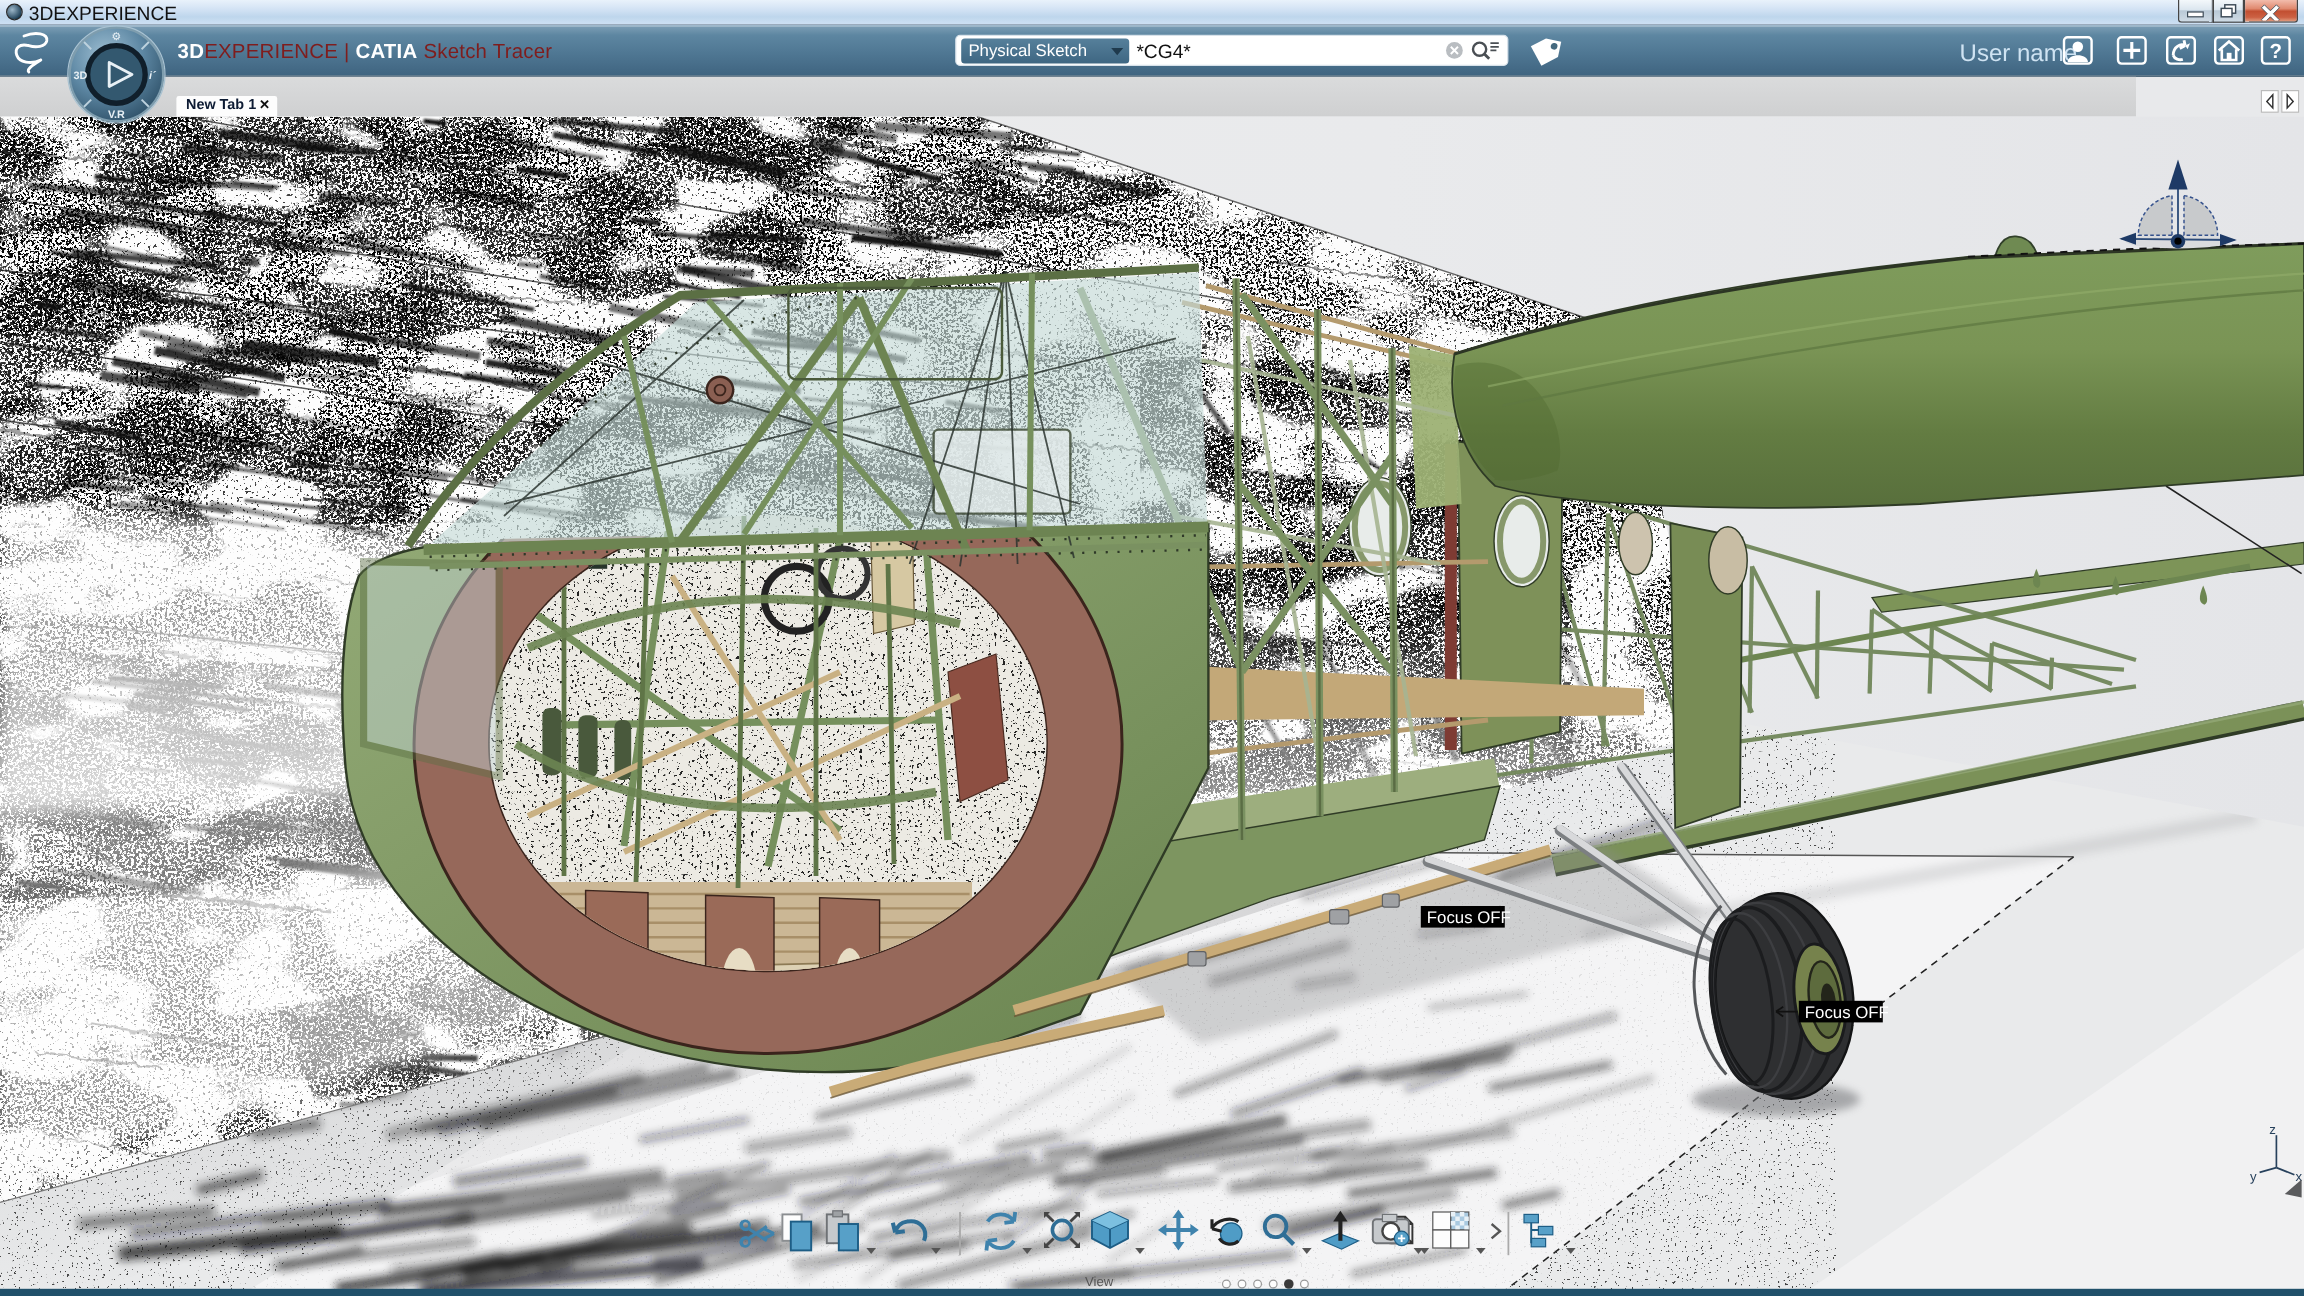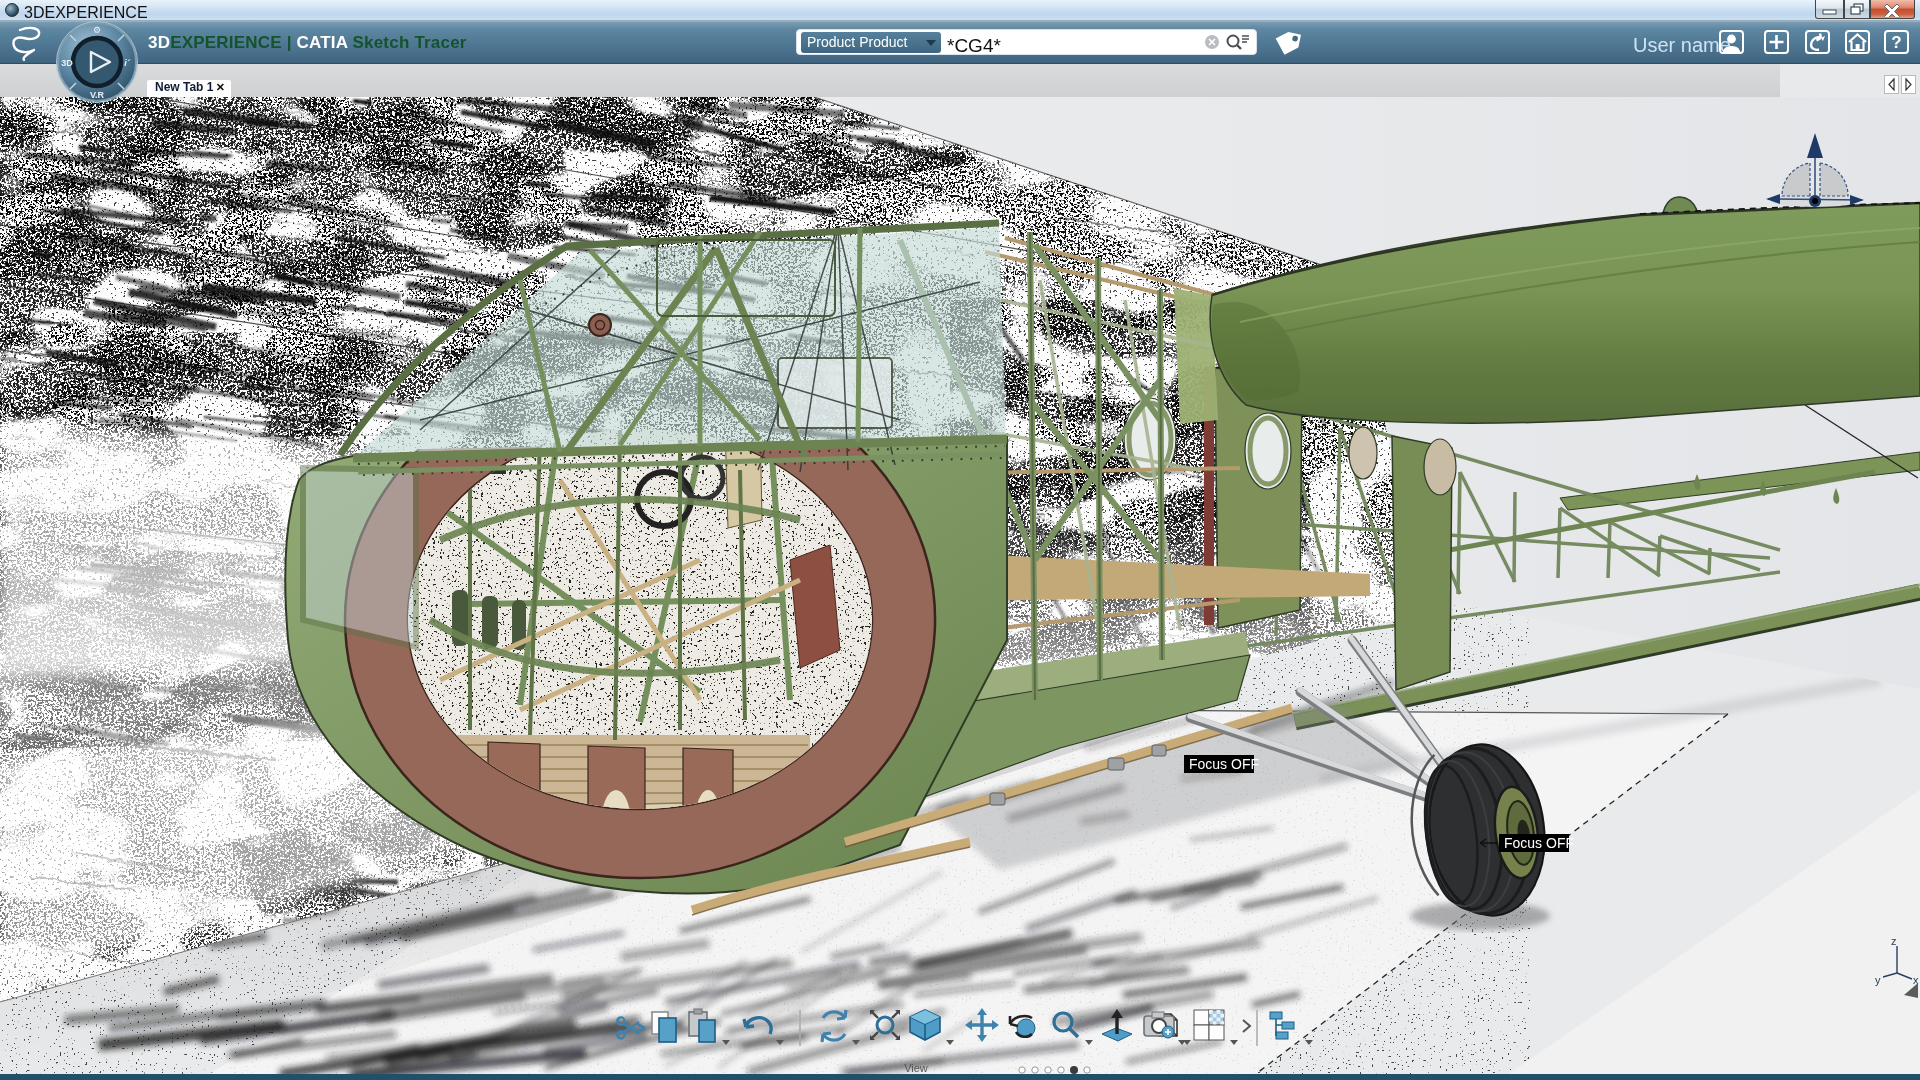--- a/index.html
+++ b/index.html
@@ -1,20 +1,20 @@
 <!DOCTYPE html>
 <html><head><meta charset="utf-8"><style>*{margin:0;padding:0;box-sizing:border-box}
 body{width:1920px;height:1080px;overflow:hidden;font-family:"Liberation Sans",sans-serif;position:relative;background:#e8e9eb}
 .titlebar{position:absolute;left:0;top:0;width:1920px;height:21px;background:linear-gradient(180deg,#e9f2fb 0%,#d2e2f4 40%,#bed6ec 70%,#cde0f3 100%);border-bottom:1px solid #9aabbc}
 .tb-ico{position:absolute;left:5px;top:3px;width:14px;height:14px;border-radius:50%;background:radial-gradient(circle at 35% 35%,#9db7c9,#24455c 70%,#0d2230);border:1px solid #2a2a2a}
 .tb-txt{position:absolute;left:24px;top:4px;font-size:16px;color:#111}
 .appbar{position:absolute;left:0;top:21px;width:1920px;height:43px;background:linear-gradient(180deg,#7b9db4 0%,#5d86a1 18%,#4f7793 55%,#3f6480 100%);border-top:1px solid #8fb0c6;border-bottom:1px solid #2e4d63}
 .appttl{position:absolute;left:148px;top:33px;font-size:17px;color:#fff;letter-spacing:.2px}
 .appttl b{font-weight:700}
-.appttl .lt{color:#14532d;font-weight:700}
+.appttl .lt{color:#7f1d1d;font-weight:400}
 .searchwrap{position:absolute;left:796px;top:29px;width:461px;height:26px;background:#fff;border-radius:4px;border:1px solid #d8e2ea}
 .combo{position:absolute;left:4px;top:2px;width:140px;height:21px;background:linear-gradient(180deg,#56809b,#3e6682);border-radius:3px;color:#fff;font-size:14px;padding:2px 6px}
 .combo:after{content:"";position:absolute;right:5px;top:8px;border-left:5px solid transparent;border-right:5px solid transparent;border-top:6px solid #1f3a4d}
 .sq{position:absolute;top:30px;width:25px;height:24px;border:2px solid #fff;border-radius:4px}
 .uname{position:absolute;left:1633px;top:34px;font-size:20px;color:#cfe3f2}
 .tabstrip{position:absolute;left:0;top:64px;width:1780px;height:33px;background:linear-gradient(180deg,#dadbdc,#cfd0d1)}
 .tab{position:absolute;left:147px;top:16px;width:84px;height:17px;background:#fdfdfd;border-radius:2px 2px 0 0;font-size:12px;font-weight:700;color:#0d1b33;padding-left:8px}
 .tab .x{position:absolute;right:6px;top:1px;color:#111;font-weight:700;font-size:11px}
 .win{position:absolute;top:0;height:19px;border:1px solid #454545;border-top:none}</style></head>
 <body>
@@ -31,22 +31,22 @@
     </svg></div>
 <div class="win" style="left:1870px;width:45px;border-radius:0 0 3px 0;background:linear-gradient(180deg,#f2bcac 0%,#e0896f 40%,#c24f31 52%,#cc6143 80%,#e2a184 100%)"><svg width="43" height="17">
       <path d="M16 4 L21 9 L26 4 L28.5 6.5 L23.5 11.5 L28.5 16.5 L26 19 L21 14 L16 19 L13.5 16.5 L18.5 11.5 L13.5 6.5 Z" fill="#fff" stroke="#4a5560" stroke-width="0.8"></path>
     </svg></div>
 <div class="appbar"></div>
 <svg width="60" height="42" style="position:absolute;left:6px;top:22px">
     <path d="M14 8 C24 4 34 6 33 12 C32 17 24 18 18 16 M18 16 C10 14 6 18 8 24 C10 30 20 32 28 28 M28 28 C20 33 16 36 18 38" stroke="#fff" stroke-width="2.4" fill="none" stroke-linecap="round"></path>
   </svg>
 <div class="appttl"><b>3D</b><span class="lt">EXPERIENCE</span><span class="lt"> | </span><b>CATIA</b><span class="lt"> Sketch Tracer</span></div>
 <div class="searchwrap">
-    <div class="combo">Product Product</div>
-<div style="position:absolute;left:150px;top:5px;font-size:19px;color:#111">*CG4*</div>
+    <div class="combo">Physical Sketch</div>
+<div style="position:absolute;left:150px;top:5px;font-size:16px;color:#111">*CG4*</div>
 <svg width="52" height="24" style="position:absolute;right:2px;top:0">
       <circle cx="10" cy="12" r="7" fill="#b9bdc1"></circle>
       <path d="M7 9 L13 15 M13 9 L7 15" stroke="#fff" stroke-width="1.6"></path>
       <circle cx="31" cy="11" r="5.5" fill="none" stroke="#4a4f54" stroke-width="2"></circle>
       <line x1="35" y1="15" x2="39" y2="19" stroke="#4a4f54" stroke-width="2.4"></line>
       <path d="M40 6 h7 M40 9 h7 M40 12 h5" stroke="#4a4f54" stroke-width="1.4"></path>
     </svg>
   </div>
 <svg width="34" height="32" style="position:absolute;left:1270px;top:29px">
     <path d="M5 12 L16 3 L29 3 L29 16 L17 26 Z" fill="#fff" transform="rotate(12 17 14)"></path>

